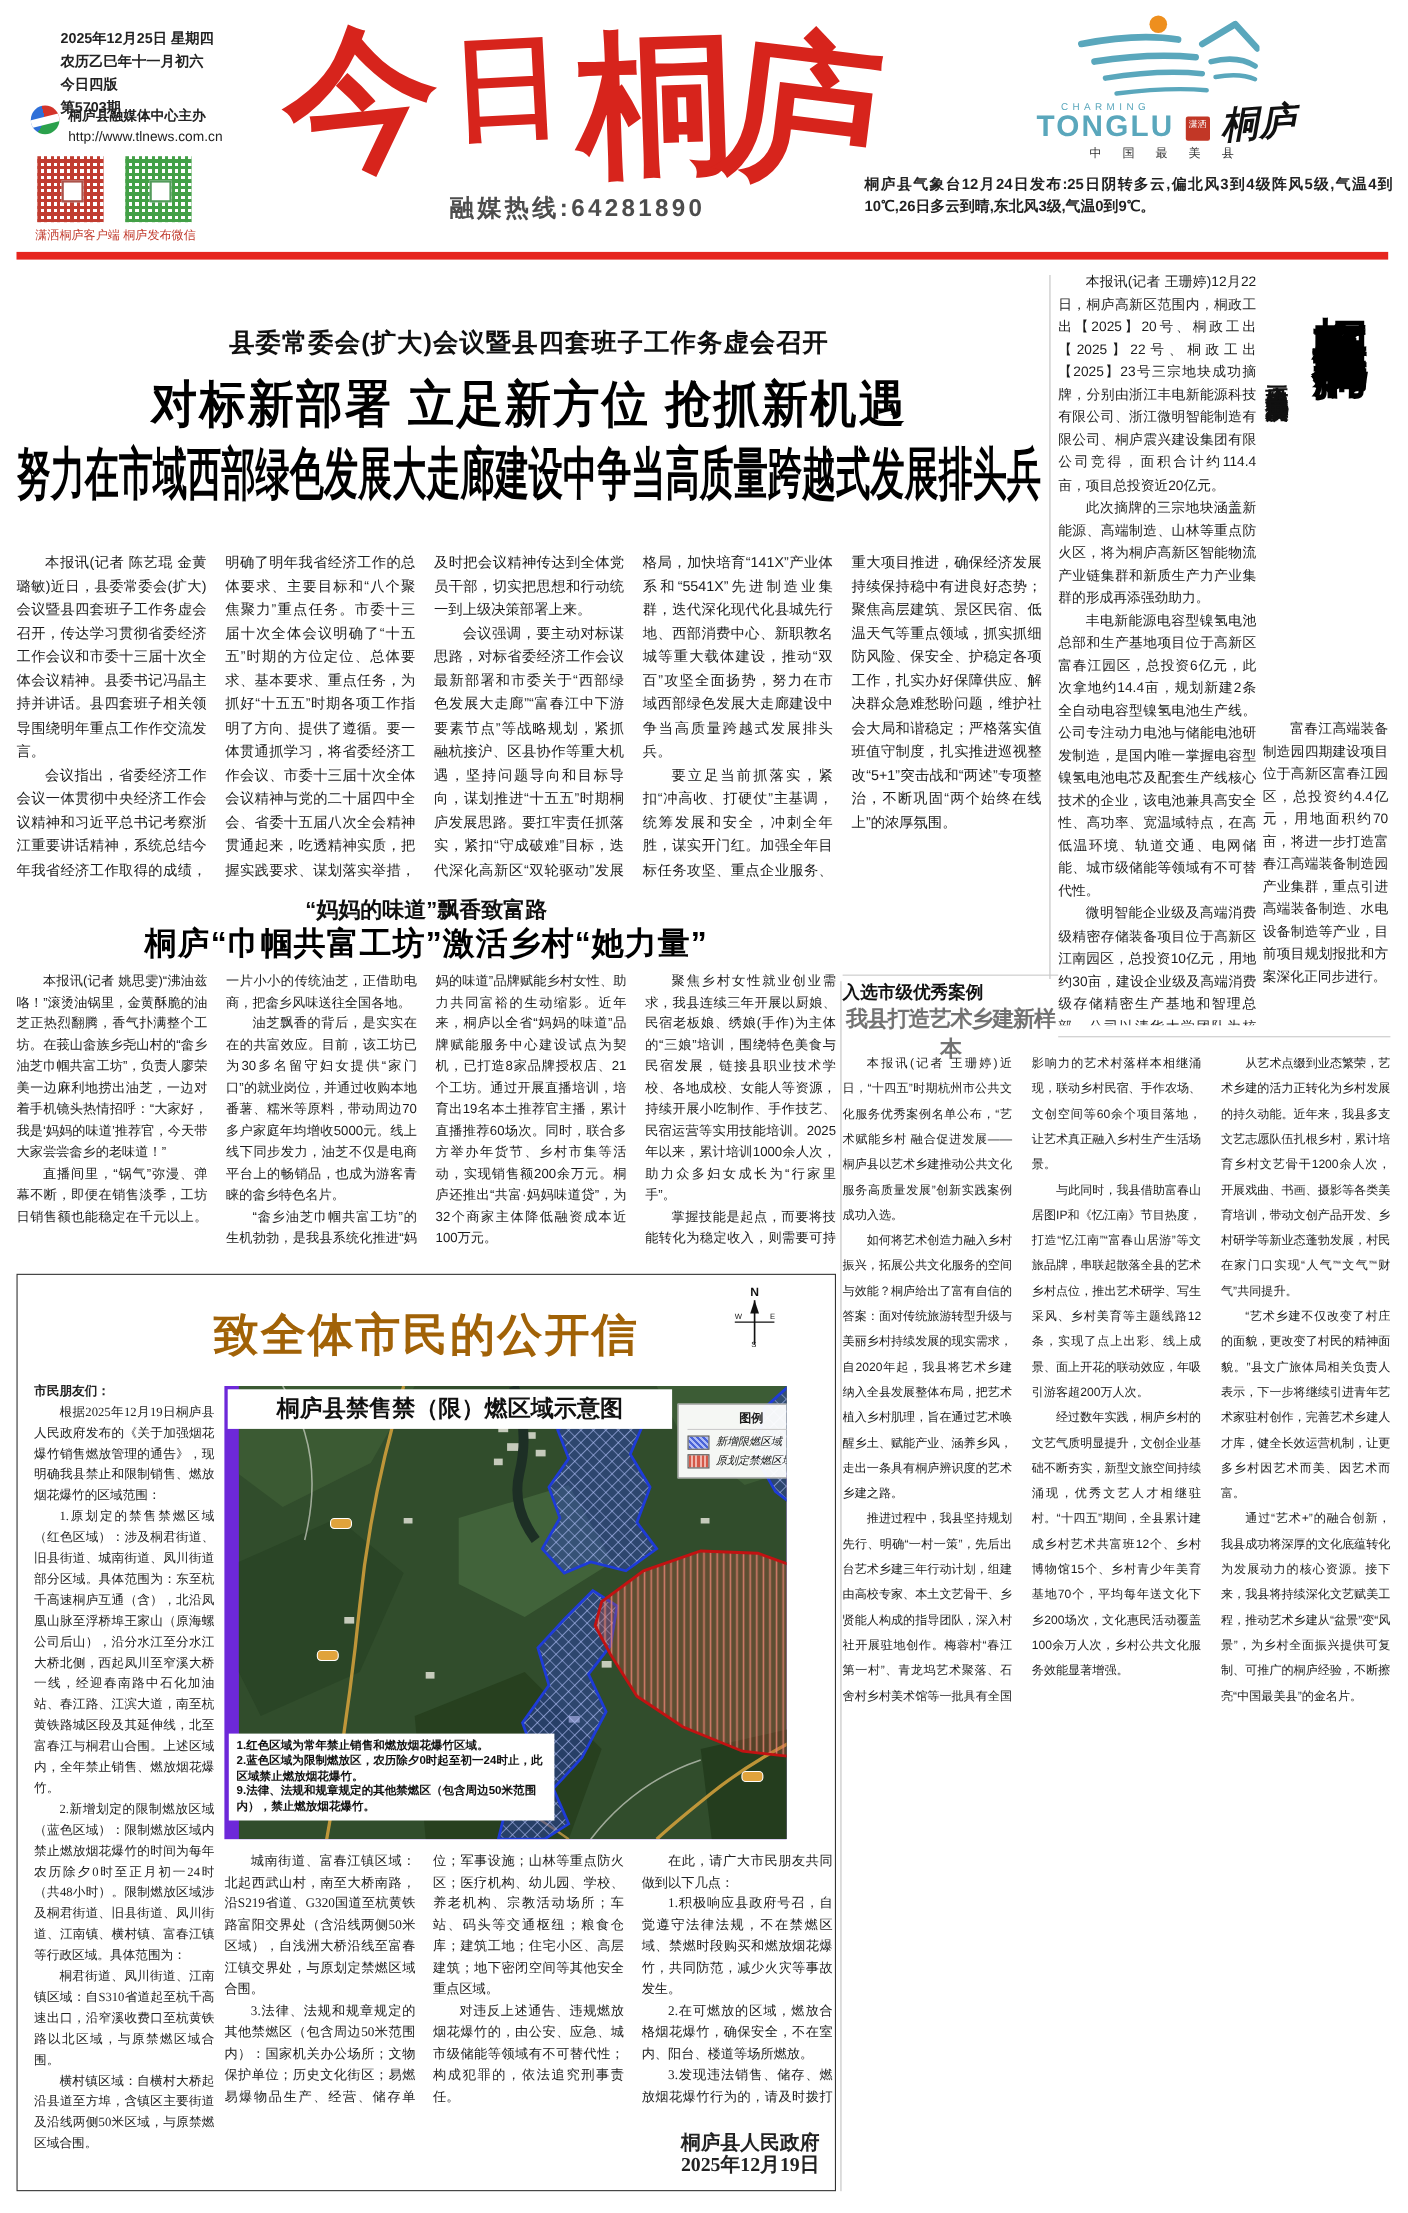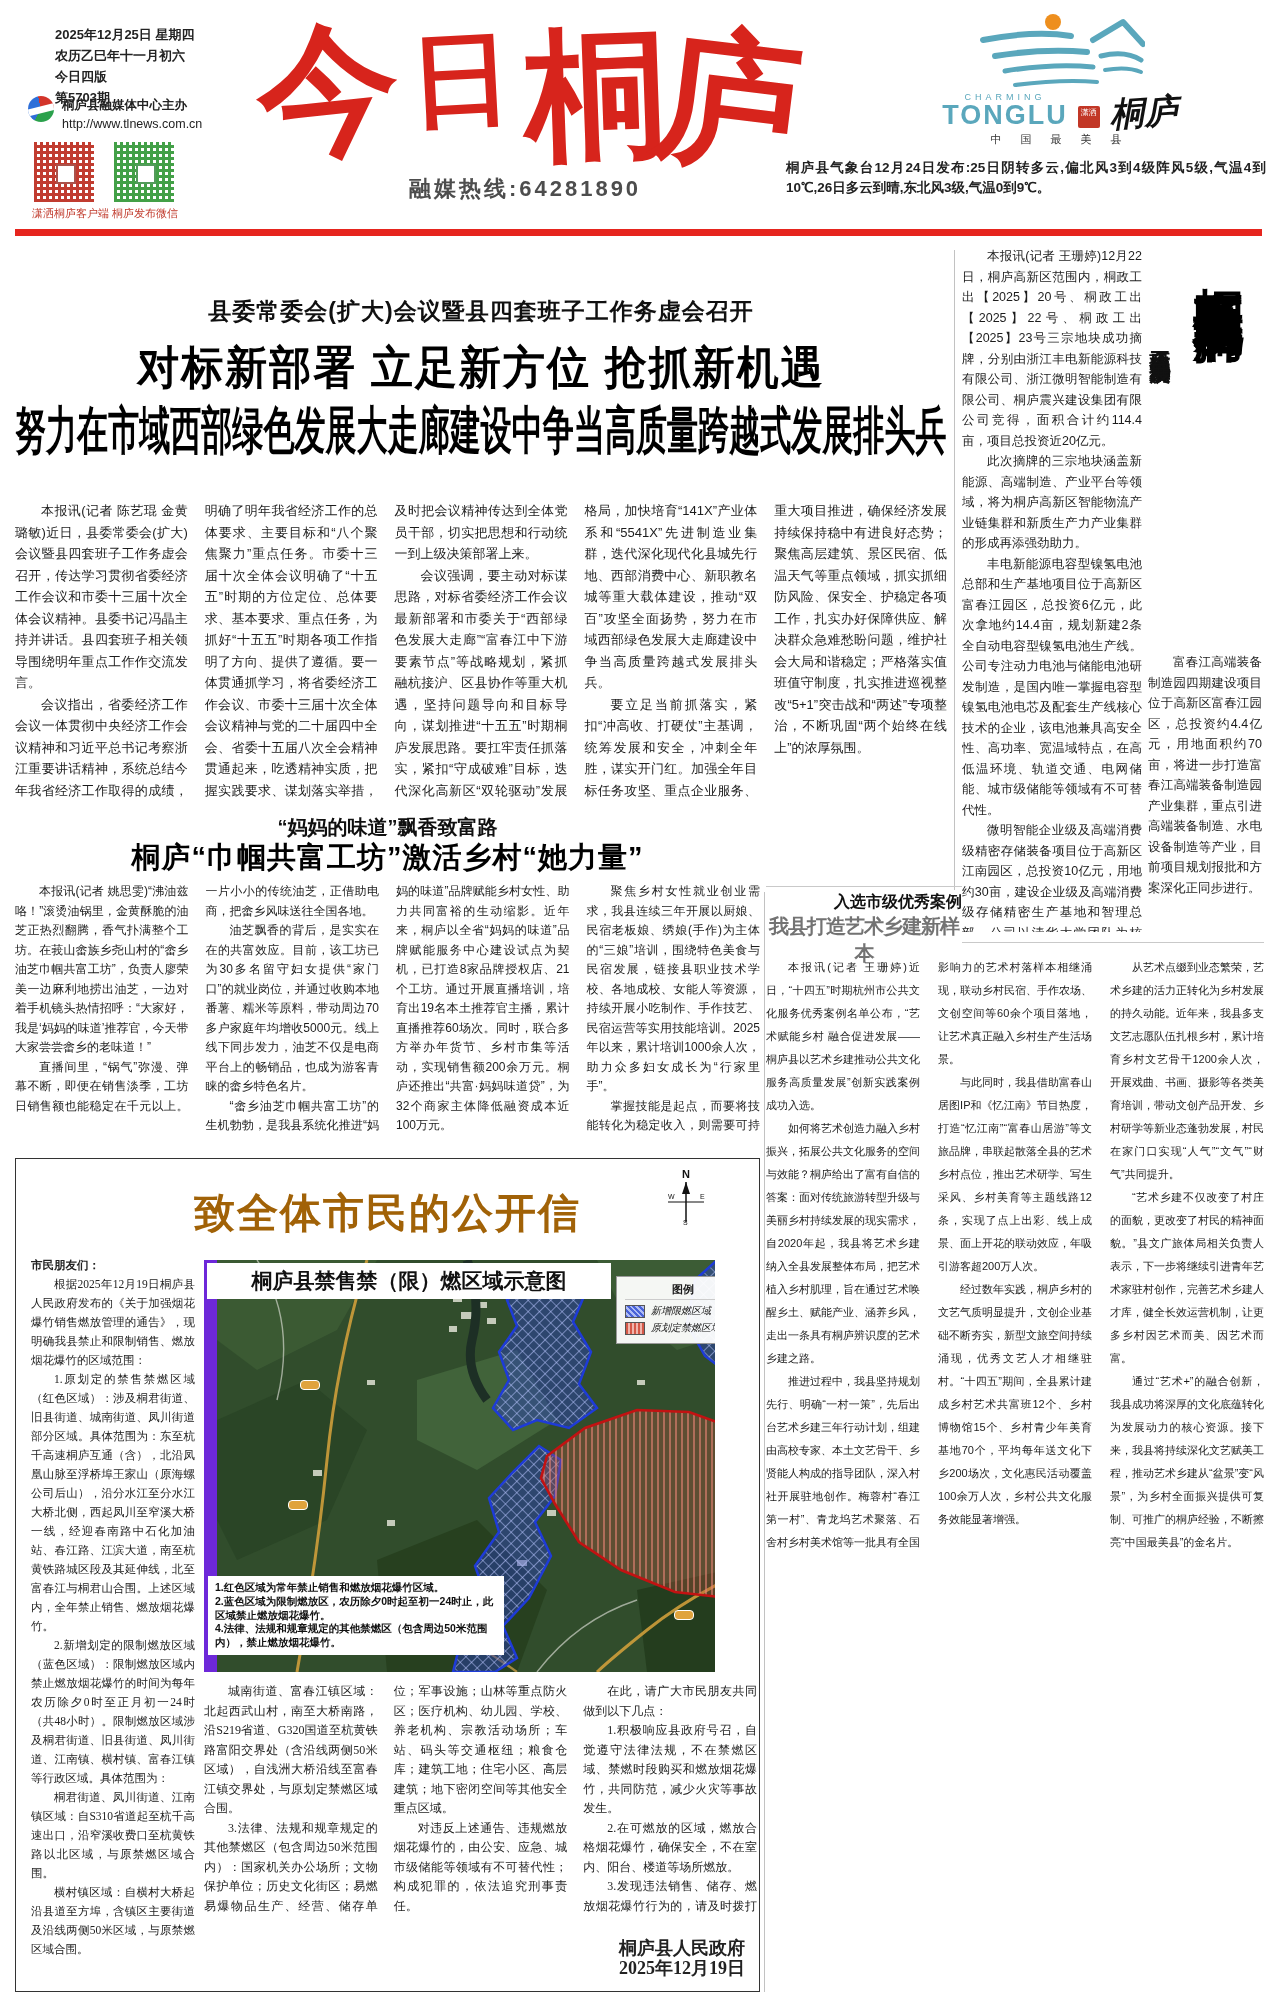--- a/index.html
+++ b/index.html
@@ -76,21 +76,21 @@
 
   
   .ht-col1{left:962px;top:246px;width:180px;height:686px;font-size:12.5px;line-height:20.5px;overflow:hidden;}
   .ht-col2{left:1148px;top:652px;width:114px;height:280px;font-size:12.5px;line-height:20.5px;overflow:hidden;}
   .ht-sub{left:1146px;top:334px;height:316px;writing-mode:vertical-rl;font-size:21px;letter-spacing:1px;
     font-weight:600;color:#111;}
   .ht-head{left:1186px;top:248px;height:690px;writing-mode:vertical-rl;font-size:50px;font-weight:900;
     color:#000;letter-spacing:2px;}
 
   
-  .art-kicker{left:766px;top:892px;width:196px;text-align:right;font-size:16px;font-weight:700;color:#111;}
+  .art-kicker{left:766px;top:892px;width:196px;text-align:left;font-size:16px;font-weight:700;color:#111;}
   .art-head{left:760px;top:913px;width:208px;text-align:center;font-size:20px;font-weight:900;color:#737373;letter-spacing:-1px;}
   .art-body{left:766px;top:956px;width:498px;height:1036px;column-count:3;column-gap:18px;
     font-size:11px;line-height:23px;overflow:hidden;}
 
   
   .letterbox{left:15px;top:1158px;width:745px;height:834px;border:1.5px solid #333;box-sizing:border-box;background:#fff;}
   .letter-head{left:15px;top:1186px;width:745px;text-align:center;font-size:41px;font-weight:900;color:#a16207;letter-spacing:2px;}
   .letter-serif{font-family:"Liberation Serif",serif;color:#222;text-align:justify;}
   .letter-serif p{margin:0;text-indent:2em;}
   .letter-left{left:31px;top:1256px;width:164px;height:730px;font-size:11.5px;line-height:19px;overflow:hidden;}
@@ -200,21 +200,21 @@
       <p>本报讯(记者 姚思雯)“沸油兹咯！”滚烫油锅里，金黄酥脆的油芝正热烈翻腾，香气扑满整个工坊。在莪山畲族乡尧山村的“畲乡油芝巾帼共富工坊”，负责人廖荣美一边麻利地捞出油芝，一边对着手机镜头热情招呼：“大家好，我是‘妈妈的味道’推荐官，今天带大家尝尝畲乡的老味道！”</p>
       <p>直播间里，“锅气”弥漫、弹幕不断，即便在销售淡季，工坊日销售额也能稳定在千元以上。一片小小的传统油芝，正借助电商，把畲乡风味送往全国各地。</p>
       <p>油芝飘香的背后，是实实在在的共富效应。目前，该工坊已为30多名留守妇女提供“家门口”的就业岗位，并通过收购本地番薯、糯米等原料，带动周边70多户家庭年均增收5000元。线上线下同步发力，油芝不仅是电商平台上的畅销品，也成为游客青睐的畲乡特色名片。</p>
       <p>“畲乡油芝巾帼共富工坊”的生机勃勃，是我县系统化推进“妈妈的味道”品牌赋能乡村女性、助力共同富裕的生动缩影。近年来，桐庐以全省“妈妈的味道”品牌赋能服务中心建设试点为契机，已打造8家品牌授权店、21个工坊。通过开展直播培训，培育出19名本土推荐官主播，累计直播推荐60场次。同时，联合多方举办年货节、乡村市集等活动，实现销售额200余万元。桐庐还推出“共富·妈妈味道贷”，为32个商家主体降低融资成本近100万元。</p>
       <p>聚焦乡村女性就业创业需求，我县连续三年开展以厨娘、民宿老板娘、绣娘(手作)为主体的“三娘”培训，围绕特色美食与民宿发展，链接县职业技术学校、各地成校、女能人等资源，持续开展小吃制作、手作技艺、民宿运营等实用技能培训。2025年以来，累计培训1000余人次，助力众多妇女成长为“行家里手”。</p>
       <p>掌握技能是起点，而要将技能转化为稳定收入，则需要可持续的就业平台。以共富工坊为载体，“家门口就业”成为了常态。我县通过党建带妇建，培育出来料加工、民宿、美食、手作等乡村特色工坊矩阵，109个“巾帼共富工坊”带动2000余人就业，人年均增收2200元。</p>
     </div>
 
   <div class="abs ht-col1 newsbody">
       <p>本报讯(记者 王珊婷)12月22日，桐庐高新区范围内，桐政工出【2025】20号、桐政工出【2025】22号、桐政工出【2025】23号三宗地块成功摘牌，分别由浙江丰电新能源科技有限公司、浙江微明智能制造有限公司、桐庐震兴建设集团有限公司竞得，面积合计约114.4亩，项目总投资近20亿元。</p>
-      <p>此次摘牌的三宗地块涵盖新能源、高端制造、产业平台等领域，将为桐庐高新区智能物流产业链集群和新质生产力产业集群的形成再添强劲助力。</p>
+      <p>此次摘牌的三宗地块涵盖新能源、高端制造、山林等重点防火区，将为桐庐高新区智能物流产业链集群和新质生产力产业集群的形成再添强劲助力。</p>
       <p>丰电新能源电容型镍氢电池总部和生产基地项目位于高新区富春江园区，总投资6亿元，此次拿地约14.4亩，规划新建2条全自动电容型镍氢电池生产线。公司专注动力电池与储能电池研发制造，是国内唯一掌握电容型镍氢电池电芯及配套生产线核心技术的企业，该电池兼具高安全性、高功率、宽温域特点，在高低温环境、轨道交通、电网储能、城市级储能等领域有不可替代性。</p>
       <p>微明智能企业级及高端消费级精密存储装备项目位于高新区江南园区，总投资10亿元，用地约30亩，建设企业级及高端消费级存储精密生产基地和智理总部。公司以清华大学团队为核心，专注于国产自主可控存储产品研发设计，技术指标达到国际先进水平，部分技术可填补国内空白。</p>
     </div>
   <div class="abs ht-col2 newsbody">
       <p>富春江高端装备制造园四期建设项目位于高新区富春江园区，总投资约4.4亿元，用地面积约70亩，将进一步打造富春江高端装备制造园产业集群，重点引进高端装备制造、水电设备制造等产业，目前项目规划报批和方案深化正同步进行。</p>
     </div>
   <div class="abs ht-sub">三大项目落地加速产业集群发展</div>
   <div class="abs ht-head">桐庐高新区三宗地块成功摘牌</div>
 
   <div class="abs art-kicker">入选市级优秀案例</div>
@@ -305,21 +305,21 @@
       </div>
       <div class="lg-row">
         <span class="sw red"></span>
         <span>原划定禁燃区域</span>
       </div>
     </div>
 
     <div class="map-notes">
         <p>1.红色区域为常年禁止销售和燃放烟花爆竹区域。</p>
         <p>2.蓝色区域为限制燃放区，农历除夕0时起至初一24时止，此区域禁止燃放烟花爆竹。</p>
-        <p>4.法律、法规和规章规定的其他禁燃区（包含周边50米范围内），禁止燃放烟花爆竹。</p>
+        <p>9.法律、法规和规章规定的其他禁燃区（包含周边50米范围内），禁止燃放烟花爆竹。</p>
       </div>
 
     <div class="pill" style="left:96px;top:120px;"></div>
     <div class="pill" style="left:84px;top:240px;"></div>
     <div class="pill" style="left:470px;top:350px;"></div>
   </div>
 
   <div class="abs letter-bottom letter-serif">
       <p>城南街道、富春江镇区域：北起西武山村，南至大桥南路，沿S219省道、G320国道至杭黄铁路富阳交界处（含沿线两侧50米区域），自浅洲大桥沿线至富春江镇交界处，与原划定禁燃区域合围。</p>
       <p>3.法律、法规和规章规定的其他禁燃区（包含周边50米范围内）：国家机关办公场所；文物保护单位；历史文化街区；易燃易爆物品生产、经营、储存单位；军事设施；山林等重点防火区；医疗机构、幼儿园、学校、养老机构、宗教活动场所；车站、码头等交通枢纽；粮食仓库；建筑工地；住宅小区、高层建筑；地下密闭空间等其他安全重点区域。</p>

